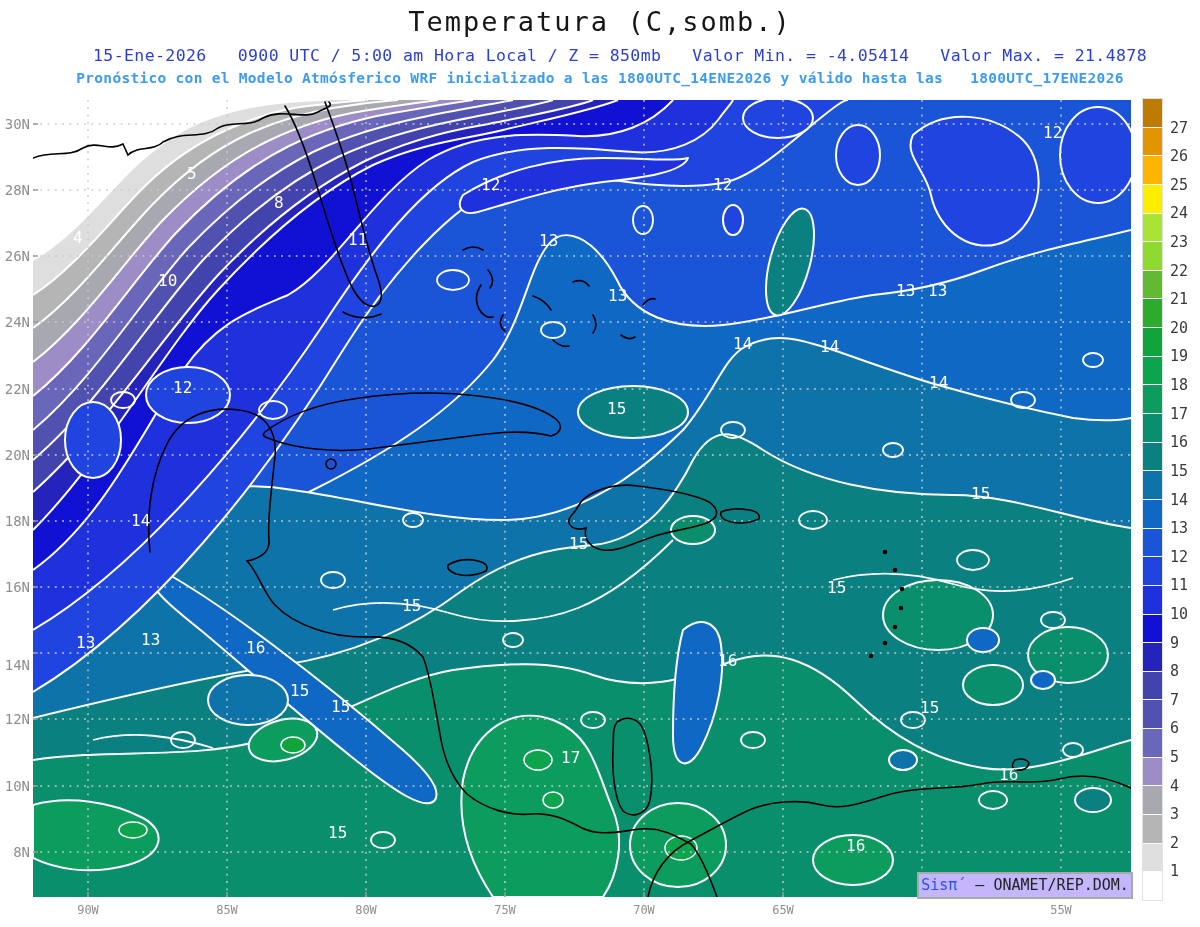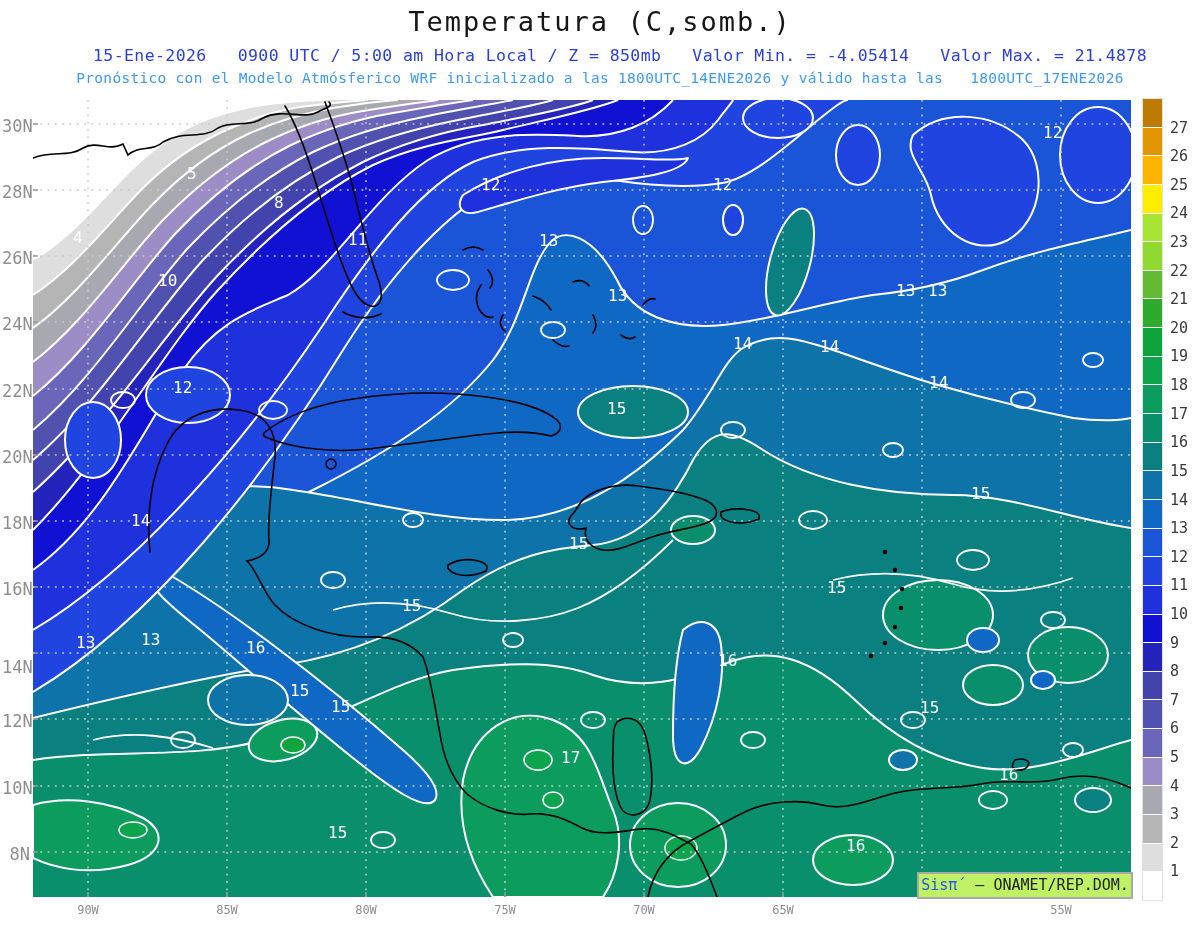--- a/index.html
+++ b/index.html
@@ -1,33 +1,33 @@
 <!DOCTYPE html>
 <html><head>
 <meta charset="utf-8">
 <style>
   html,body{margin:0;padding:0;}
   body{width:1200px;height:927px;position:relative;background:#fff;
        font-family:"DejaVu Sans Mono","Liberation Mono",monospace;overflow:hidden;}
   .hdr{position:absolute;left:0;width:1200px;text-align:center;white-space:pre;}
   #title{top:6px;font-size:27px;letter-spacing:2px;color:#161616;}
   #line1{top:46px;font-size:16.5px;letter-spacing:.4px;color:#2a3fd8;padding-left:20px;}
-  #line2{top:70px;font-size:14.5px;letter-spacing:.3px;color:#3d9bf2;}
+  #line2{top:70px;font-size:14.5px;letter-spacing:.3px;color:#3d9bf2;font-weight:bold;}
   #plot{position:absolute;left:33px;top:100px;width:1098px;height:797px;}
   #plot svg{display:block;}
-  .axis-lat{position:absolute;width:28px;text-align:right;font-size:17px;color:#8e8e8e;}
+  .axis-lat{position:absolute;width:28px;text-align:right;font-size:14px;color:#8e8e8e;}
   .axis-lon{position:absolute;width:44px;text-align:center;font-size:12px;color:#8e8e8e;}
   .cl{position:absolute;font-size:16px;color:#ffffff;white-space:nowrap;}
   #colorbar{position:absolute;left:1143px;top:99px;width:19px;height:801px;
             display:flex;flex-direction:column;outline:1px solid #e2e2e2;}
   #colorbar .cell{flex:1;border-top:1px solid #fafafa;}
   #colorbar .cell:first-child{border-top:none;}
   .cbl{position:absolute;left:1170px;width:34px;font-size:15px;color:#3a3a3a;}
   #attrib{position:absolute;left:884px;top:772px;width:212px;height:23px;
-          background:#bef264;border:2px solid #a9a9a9;font-size:15px;line-height:23px;
+          background:#c4b5fd;border:2px solid #a9a9a9;font-size:15px;line-height:23px;
           text-align:center;white-space:pre;color:#222;}
   #attrib .brand{color:#2a52f5;}
 </style>
 </head>
 <body>
 
 <div class="hdr" id="title">Temperatura (C,somb.)</div>
 <div class="hdr" id="line1">15-Ene-2026   0900 UTC / 5:00 am Hora Local / Z = 850mb   Valor Min. = -4.05414   Valor Max. = 21.4878</div>
 <div class="hdr" id="line2">Pronóstico con el Modelo Atmósferico WRF inicializado a las 1800UTC_14ENE2026 y válido hasta las   1800UTC_17ENE2026</div>
 

